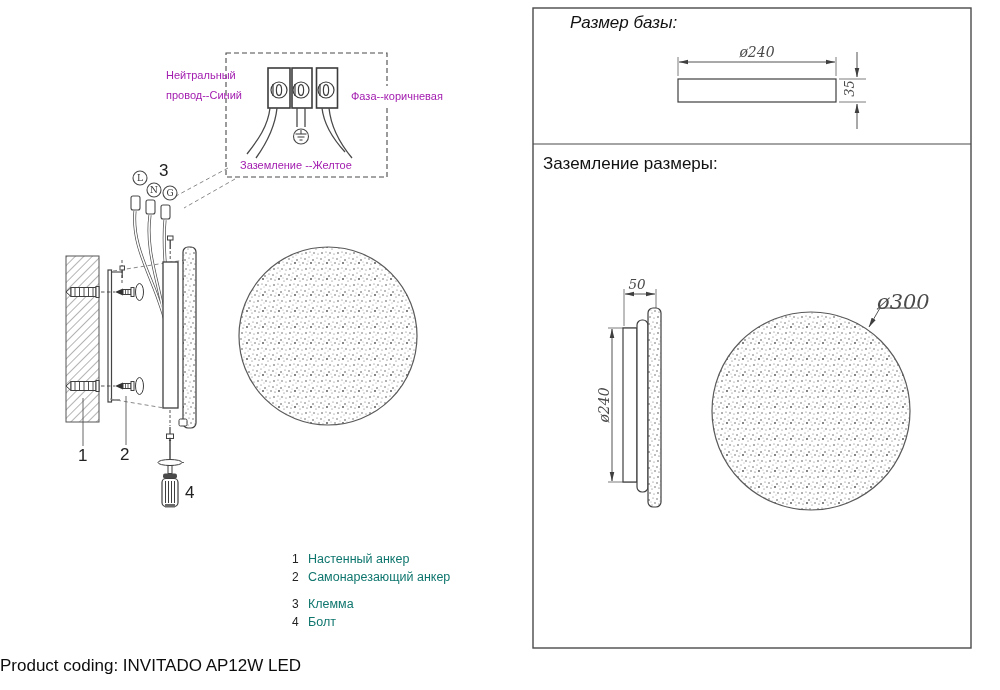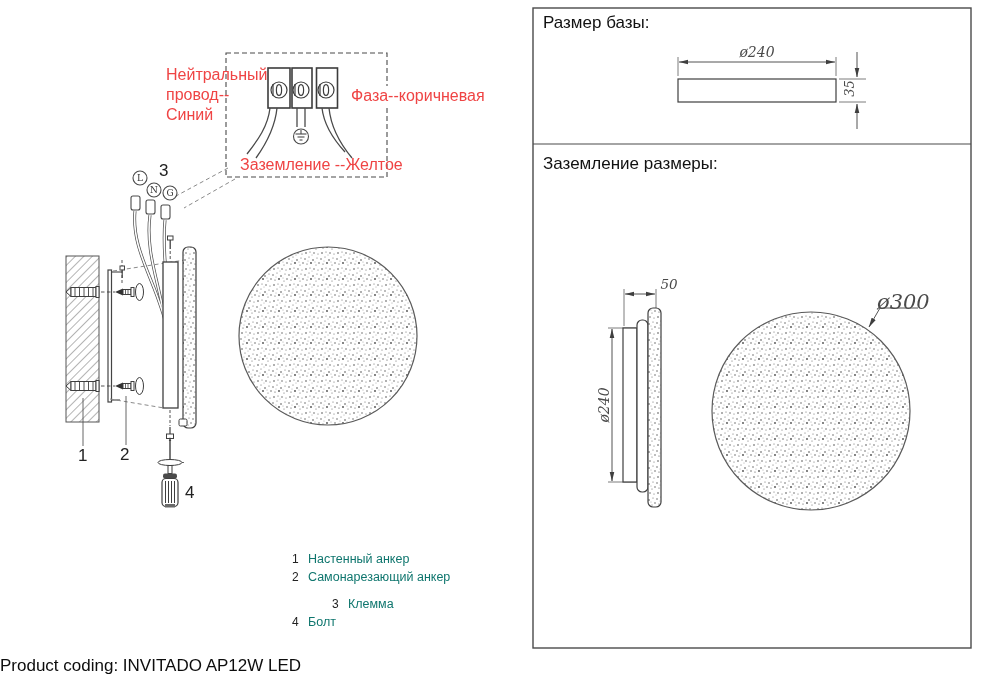--- a/index.html
+++ b/index.html
@@ -1,19 +1,19 @@
 <!DOCTYPE html>
 <html><head>
 <meta charset="utf-8">
 <style>
   html,body{margin:0;padding:0;background:#fff;}
   body{width:1000px;height:690px;position:relative;overflow:hidden;
        font-family:"Liberation Sans",sans-serif;color:#1c1c1c;}
   .abs{position:absolute;}
-  .lbl{font-size:16px;line-height:20px;color:#ef4444;}
+  .lbl{font-size:11px;line-height:20px;color:#a21caf;}
   .callout{font-size:17px;color:#222;}
   .term-letter{font-size:9px;font-family:"DejaVu Serif",serif;color:#333;
                width:12px;height:13px;text-align:center;line-height:13px;}
   .title{font-size:17px;color:#111;}
   .dim{font-family:"DejaVu Serif",serif;font-style:italic;font-size:14px;color:#4a4a4a;
        text-align:center;}
   .rot{transform:rotate(-90deg);transform-origin:center center;}
   .legend-row{position:absolute;left:292px;white-space:nowrap;}
   .legend-num{display:inline-block;width:13px;font-size:12px;color:#222;vertical-align:baseline;}
   .legend-lbl{font-size:12.5px;color:#0f766e;margin-left:3px;}
@@ -271,29 +271,29 @@
 <div class="abs callout" style="left:78px;top:446px;">1</div>
 <div class="abs callout" style="left:120px;top:445px;">2</div>
 <div class="abs callout" style="left:185px;top:483px;">4</div>
 
 <div class="legend-row" style="top:549px;">
   <span class="legend-num">1</span><span class="legend-lbl">Настенный анкер</span>
 </div>
 <div class="legend-row" style="top:567px;">
   <span class="legend-num">2</span><span class="legend-lbl">Самонарезающий анкер</span>
 </div>
-<div class="legend-row" style="top:594px;margin-left:40px;">
+<div class="legend-row" style="top:594px;">
   <span class="legend-num">3</span><span class="legend-lbl">Клемма</span>
 </div>
 <div class="legend-row" style="top:612px;">
   <span class="legend-num">4</span><span class="legend-lbl">Болт</span>
 </div>
 
-<div class="abs title" style="left:543px;top:13px;">Размер базы:</div>
+<div class="abs title" style="left:570px;top:13px;font-style:italic;">Размер базы:</div>
 <div class="abs title" style="left:543px;top:154px;">Заземление размеры:</div>
 
 <div class="abs dim" style="left:707px;top:44px;width:100px;">ø240</div>
 <div class="abs dim rot" style="left:833px;top:81px;width:32px;height:15px;line-height:15px;font-size:13px;">35</div>
-<div class="abs dim" style="left:654px;top:276px;width:30px;font-size:13.5px;">50</div>
+<div class="abs dim" style="left:622px;top:276px;width:30px;font-size:13.5px;">50</div>
 <div class="abs dim rot" style="left:578px;top:397px;width:52px;height:16px;line-height:16px;">ø240</div>
 <div class="abs dim" style="left:877px;top:290px;width:46px;font-size:21px;">ø300</div>
 
 <div class="abs footer" style="left:0;top:656px;">Product coding: INVITADO AP12W LED</div>
 
 </body></html>

